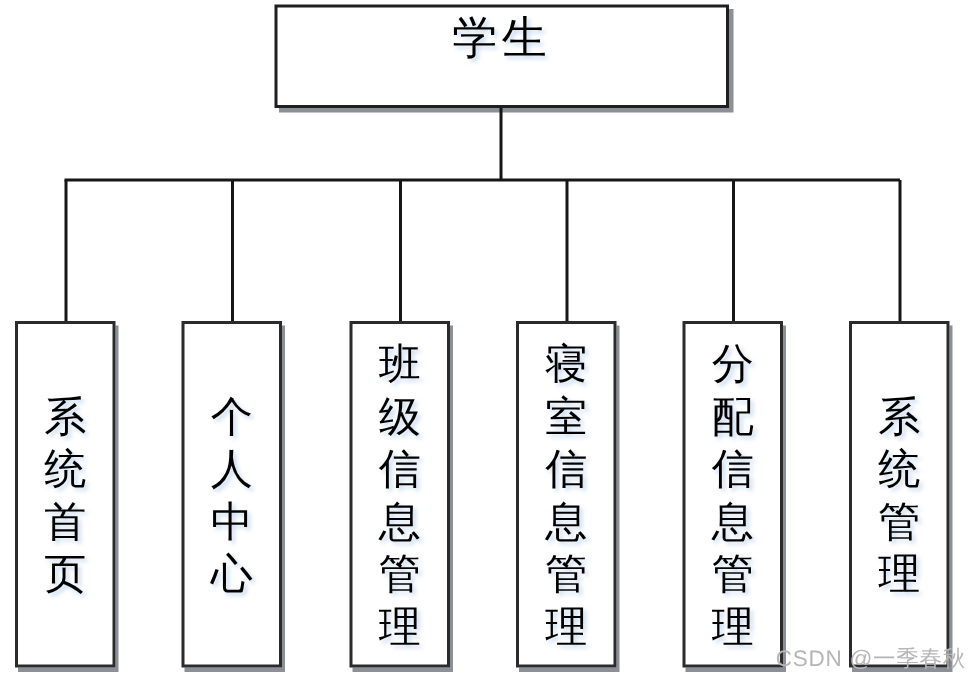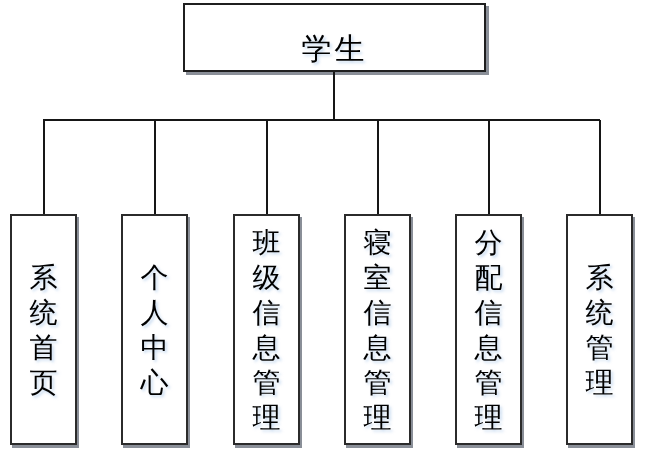--- a/index.html
+++ b/index.html
@@ -20,21 +20,21 @@
     position: absolute;
     left: 183px;
     top: 3px;
     width: 303px;
     height: 69px;
     box-sizing: border-box;
     background: #ffffff;
     border: 2px solid #1f1f1f;
     box-shadow: 3px 3px 0 #8a8f98;
     display: flex;
-    align-items: flex-end;
+    align-items: flex-start;
     justify-content: center;
   }
   .root-label {
     font-size: 30px;
     letter-spacing: 3px;
     color: #000000;
     text-shadow: 2px 2px 3px rgba(165, 195, 230, 0.65);
     white-space: nowrap;
   }
   
@@ -165,14 +165,15 @@
 
   <div class="child-box c6">
     <span class="child-label">
         <span class="vchar">系</span>
         <span class="vchar">统</span>
         <span class="vchar">管</span>
         <span class="vchar">理</span>
       </span>
   </div>
 
+  <div class="watermark">CSDN @一季春秋</div>
 
 </div>
 
 </body></html>

